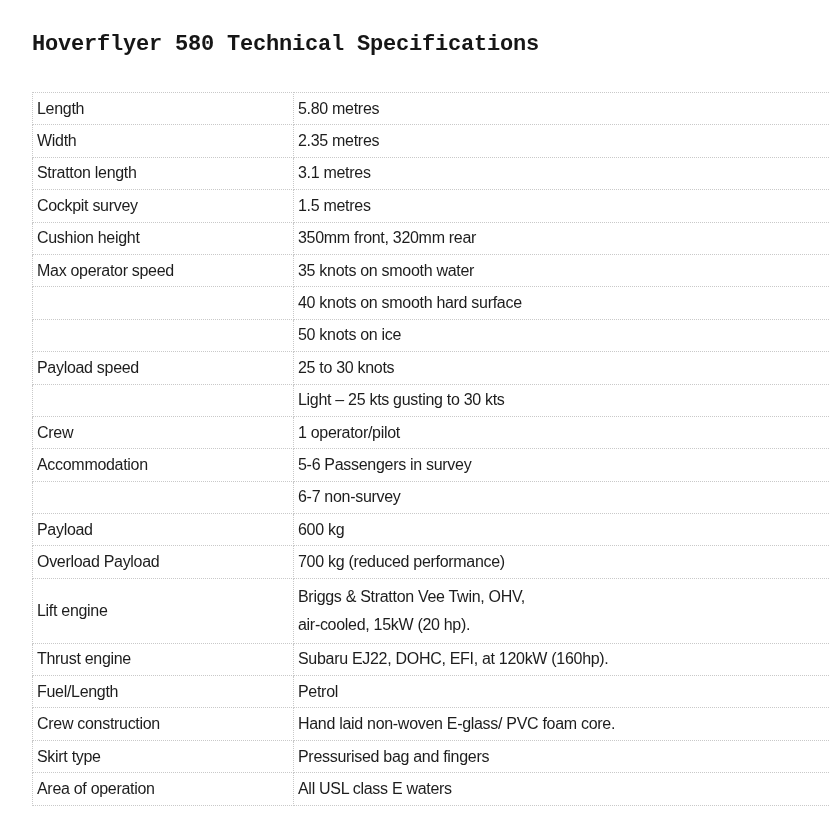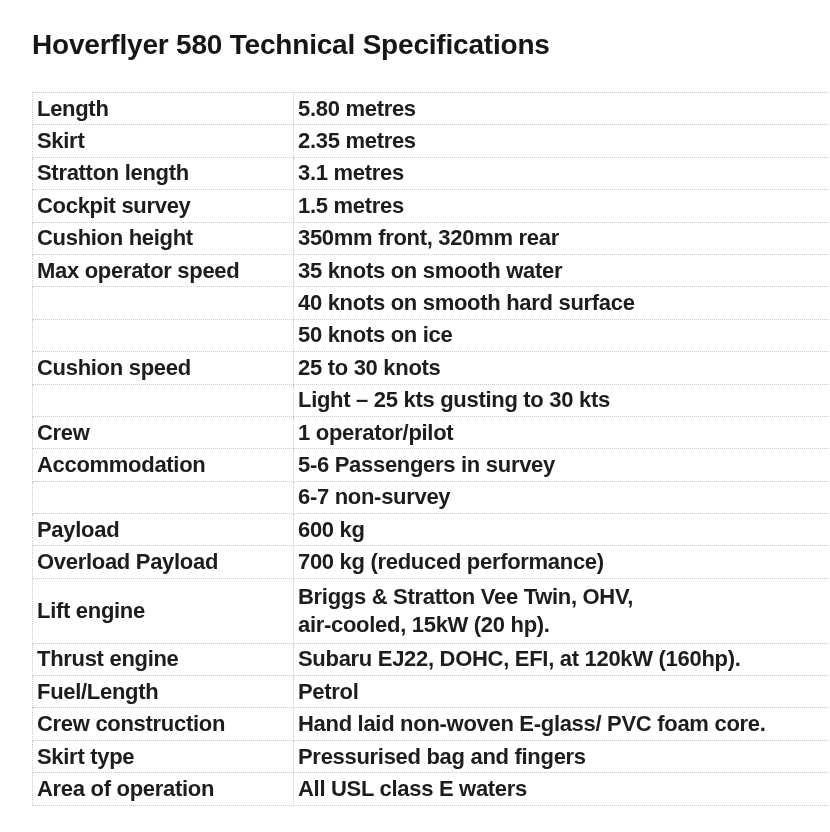--- a/index.html
+++ b/index.html
@@ -16,45 +16,45 @@
     overflow: hidden;
     font-family: "Liberation Sans", "DejaVu Sans", sans-serif;
   }
   .page {
     position: relative;
     width: 830px;
     height: 832px;
   }
   h1.page-title {
     margin: 31px 3px 0 32px;
-    font-size: 28px;
+    font-size: 22px;
     line-height: 27px;
     font-weight: bold;
     color: var(--title-color);
     letter-spacing: -0.2px;
+    font-family: Liberation Mono, monospace;
   }
   table.specs-table {
     margin: 34px 0 0 32px;
     width: 800px;
     border-collapse: collapse;
     table-layout: fixed;
   }
   col.c1 { width: 261px; }
   col.c2 { width: 539px; }
   td {
     border: 1px dotted var(--border-color);
     height: 32.4px;
     padding: 1px 4px 1px 4px;
-    font-size: 22px;
+    font-size: 16px;
     line-height: 28px;
     color: var(--text-color);
     vertical-align: middle;
     letter-spacing: -0.3px;
     overflow: hidden;
-    font-weight: bold;
   }
   tr.tall td { height: 64.8px; }
   td.value-cell { white-space: pre-line; }
 </style>
 </head>
 <body>
 
 <div class="page">
   <h1 class="page-title">Hoverflyer 580 Technical Specifications</h1>
 
@@ -62,21 +62,21 @@
     <colgroup>
       <col class="c1">
       <col class="c2">
     </colgroup>
     <tbody id="specs-body">
         <tr>
     <td class="label-cell">Length</td>
     <td class="value-cell">5.80 metres</td>
   </tr>
         <tr>
-    <td class="label-cell">Skirt</td>
+    <td class="label-cell">Width</td>
     <td class="value-cell">2.35 metres</td>
   </tr>
         <tr>
     <td class="label-cell">Stratton length</td>
     <td class="value-cell">3.1 metres</td>
   </tr>
         <tr>
     <td class="label-cell">Cockpit survey</td>
     <td class="value-cell">1.5 metres</td>
   </tr>
@@ -90,21 +90,21 @@
   </tr>
         <tr>
     <td class="label-cell"></td>
     <td class="value-cell">40 knots on smooth hard surface</td>
   </tr>
         <tr>
     <td class="label-cell"></td>
     <td class="value-cell">50 knots on ice</td>
   </tr>
         <tr>
-    <td class="label-cell">Cushion speed</td>
+    <td class="label-cell">Payload speed</td>
     <td class="value-cell">25 to 30 knots</td>
   </tr>
         <tr>
     <td class="label-cell"></td>
     <td class="value-cell">Light – 25 kts gusting to 30 kts</td>
   </tr>
         <tr>
     <td class="label-cell">Crew</td>
     <td class="value-cell">1 operator/pilot</td>
   </tr>

